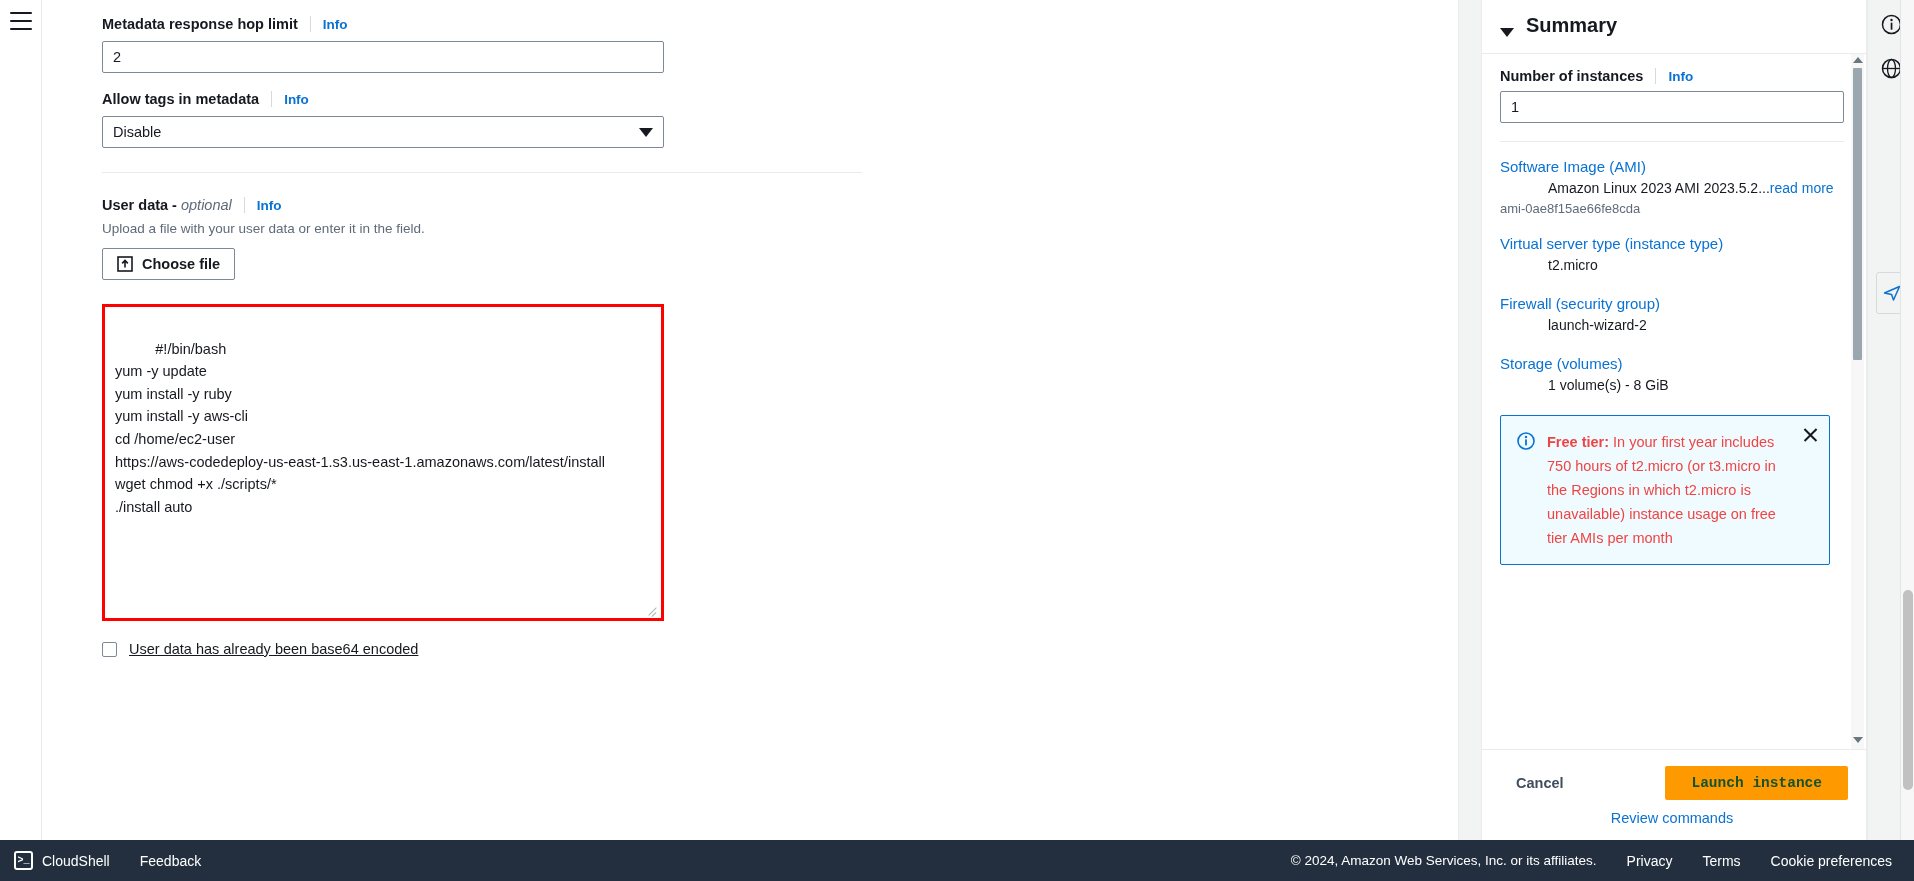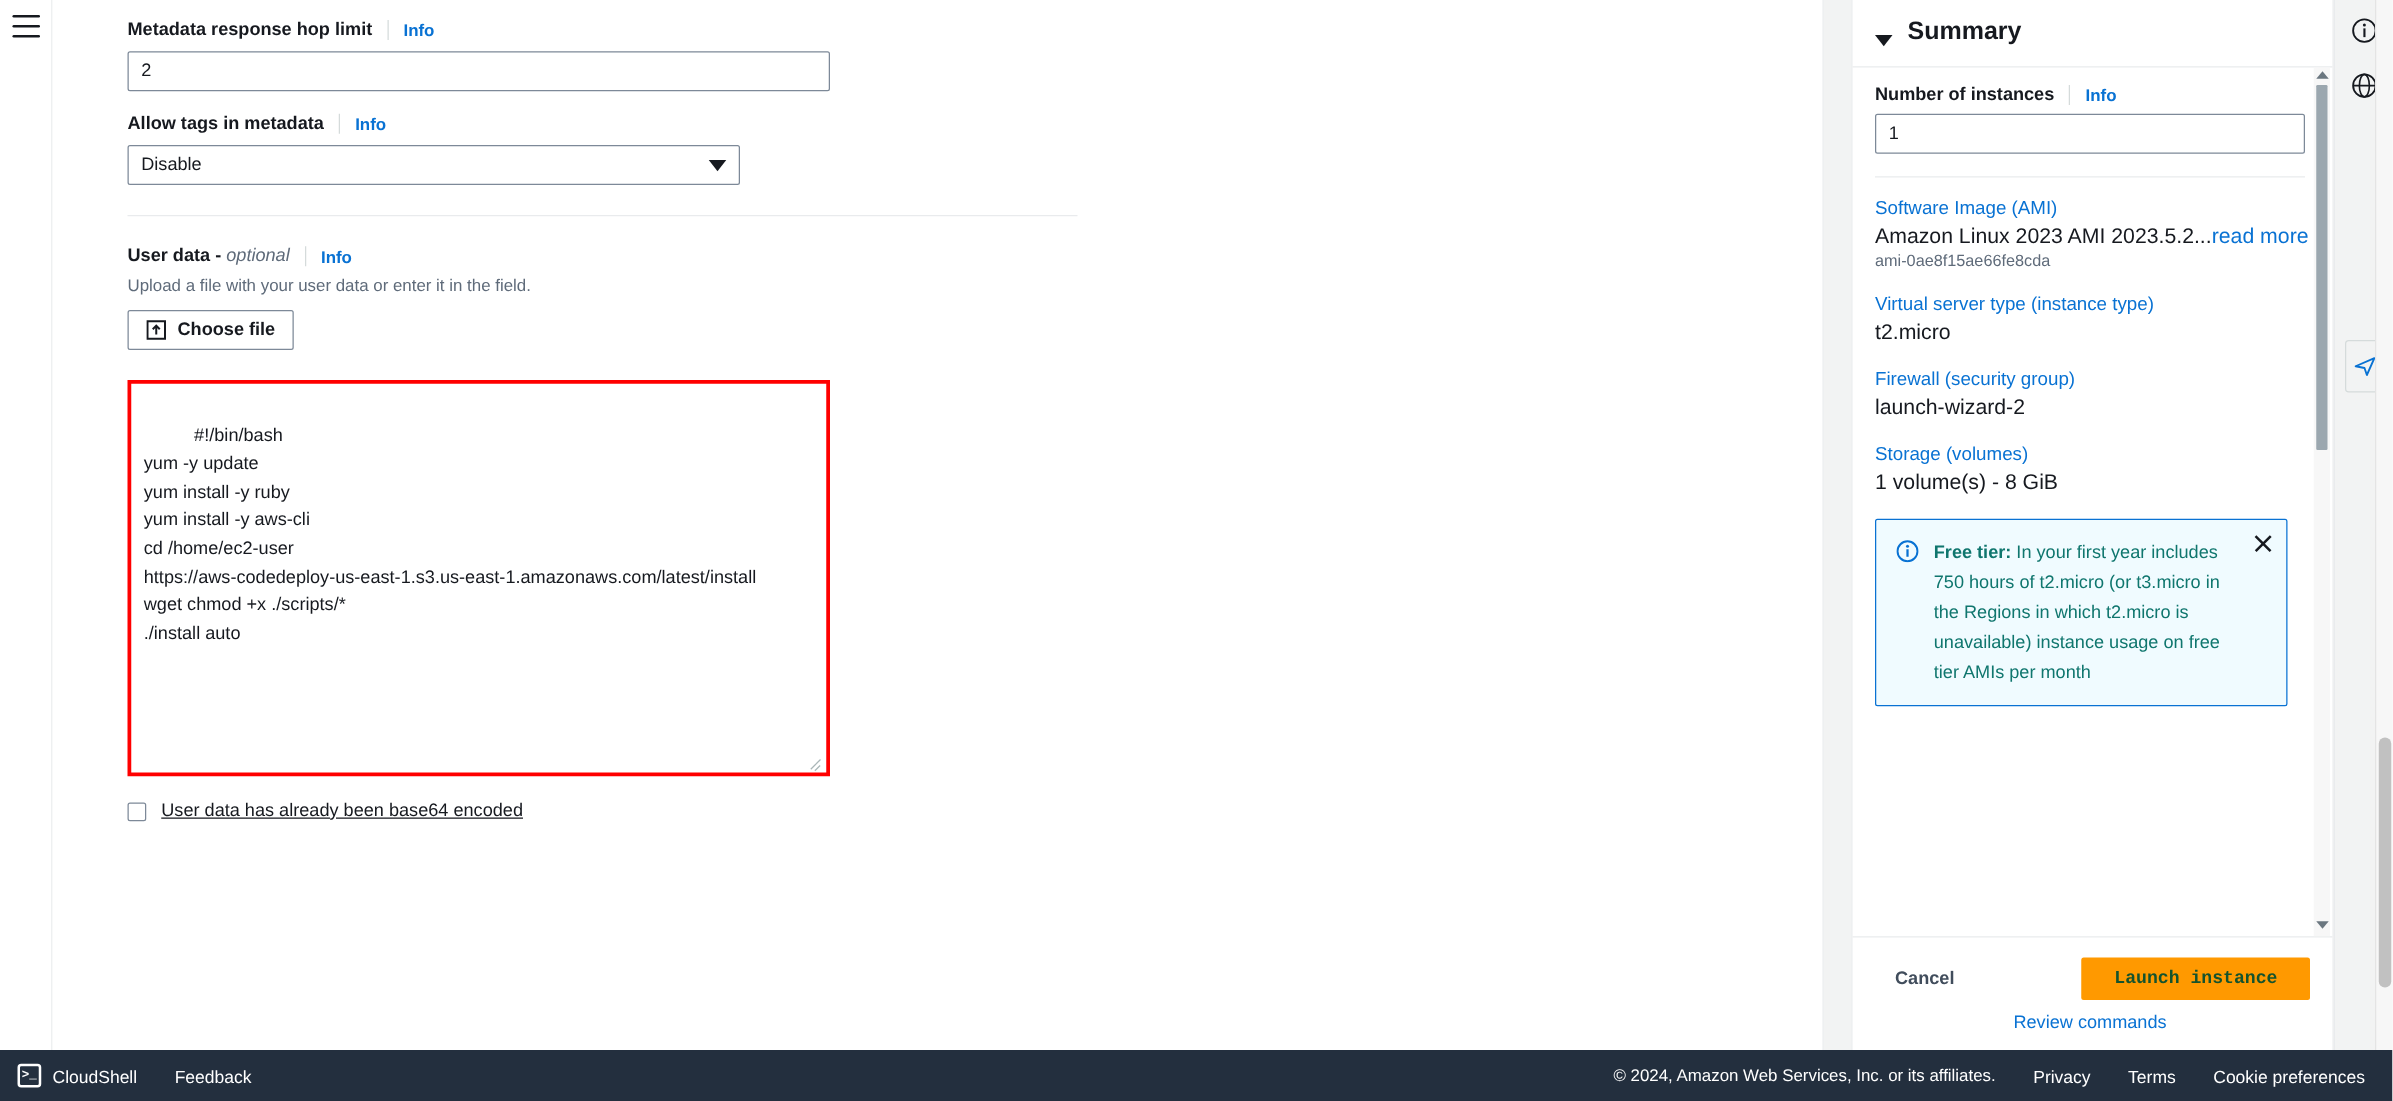--- a/index.html
+++ b/index.html
@@ -102,21 +102,21 @@
     padding: 4px 10px;
     font-size: 14.5px;
     font-family: "Liberation Sans", sans-serif;
     color: #16191f;
     background: #ffffff;
     display: flex;
     align-items: center;
     margin-bottom: 16px;
   }
   .select-input {
-    width: 490px;
+    width: 562px;
     height: 32px;
     border: 1px solid #7d8998;
     border-radius: 2px;
     padding: 4px 10px;
     font-size: 14.5px;
     color: #16191f;
     background: #ffffff;
     display: flex;
     align-items: center;
     justify-content: space-between;
@@ -274,23 +274,24 @@
   .sum-group { margin-bottom: 19px; }
   .sum-link {
     font-size: 15px;
     color: #0972d3;
     text-decoration: none;
     cursor: pointer;
     display: inline-block;
     margin-bottom: 3px;
   }
   .sum-value {
-    font-size: 17px;
+    font-size: 14px;
     color: #16191f;
     line-height: 21px;
+    margin-left: 48px;
   }
   .read-more {
     color: #0972d3;
     text-decoration: none;
     cursor: pointer;
   }
   .sum-sub {
     font-size: 13px;
     color: #5f6b7a;
     margin-top: 2px;
@@ -303,21 +304,21 @@
     display: flex;
     gap: 12px;
     width: 330px;
     margin-top: 4px;
     position: relative;
   }
   .alert-icon { flex: 0 0 18px; margin-top: 2px; }
   .alert-text {
     font-size: 14.5px;
     line-height: 24px;
-    color: #0f766e;
+    color: #ef4444;
     flex: 1 1 auto;
     padding-right: 18px;
   }
   .alert-text b { font-weight: 700; }
   .alert-close {
     position: absolute;
     top: 10px; right: 10px;
     width: 18px; height: 18px;
     cursor: pointer;
   }

